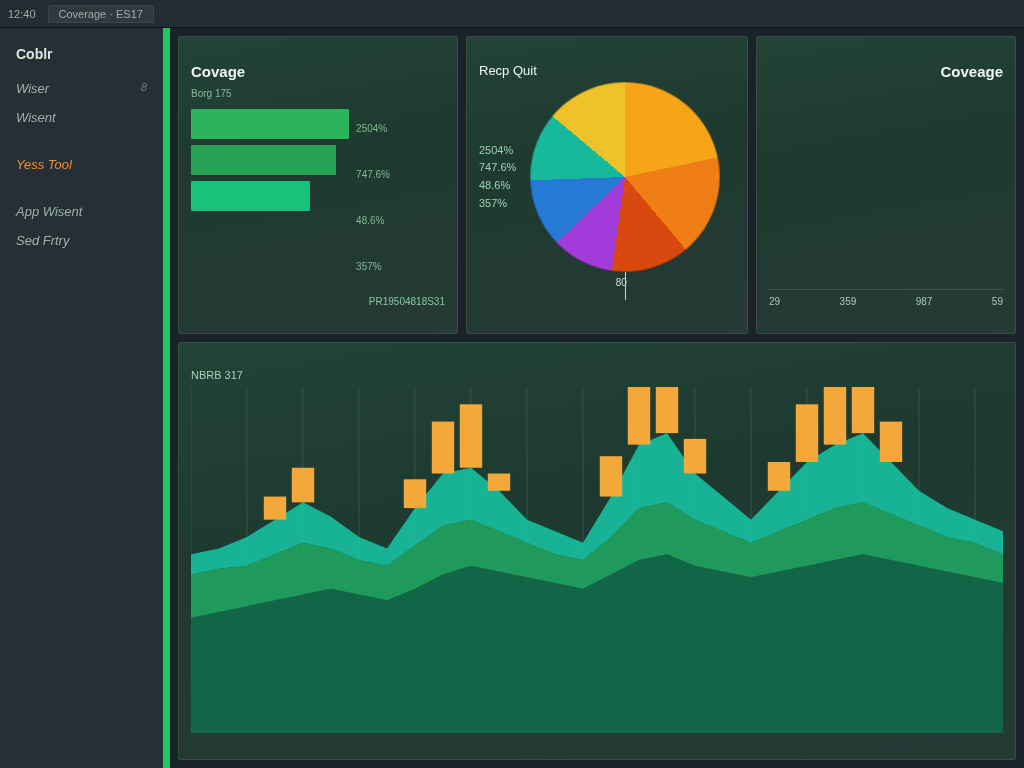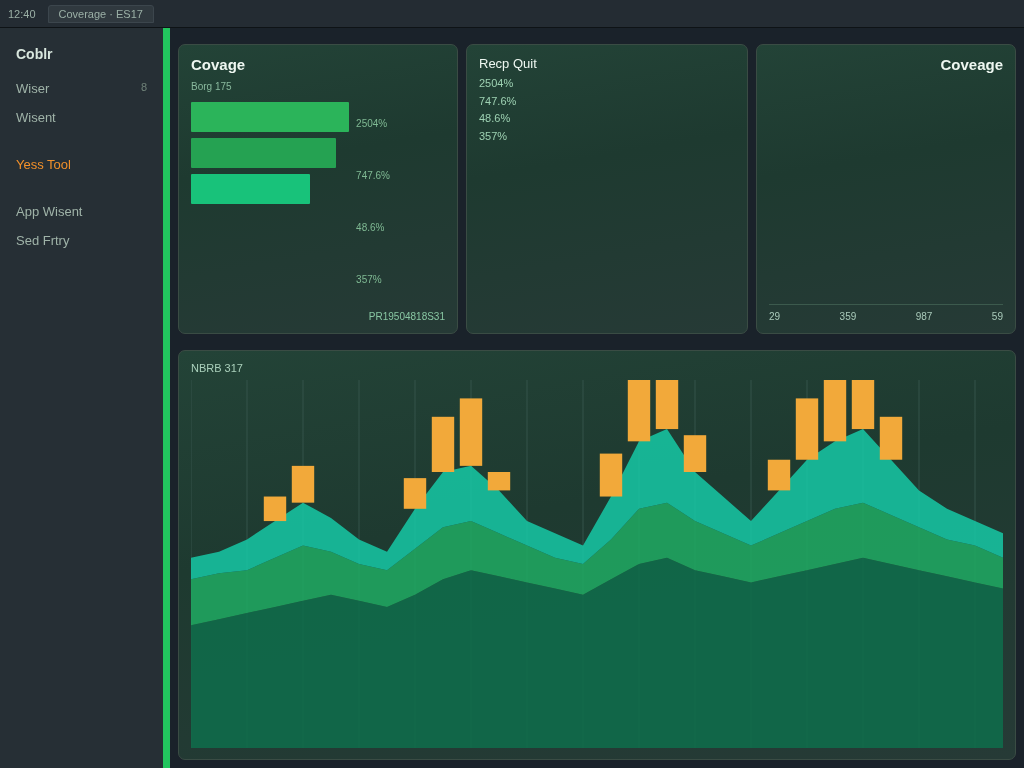--- a/index.html
+++ b/index.html
@@ -44,41 +44,41 @@
     color: #d8e7de;
     font-size: 14px;
     margin-bottom: 6px;
   }
   .sidebar-item {
     display: flex;
     justify-content: space-between;
     padding: 7px 16px;
     color: #9fb3a8;
     cursor: pointer;
+    font-style: italic;
   }
   .sidebar-item.sel { color: #f2902a; }
   .sidebar-item .cnt { color: #6f8278; font-size: 11px; }
   .gap { height: 18px; }
   
   .main { flex: 1; display: flex; flex-direction: column; min-width: 0; }
   .row1 {
     display: flex;
     gap: 8px;
     padding: 8px 8px 4px 8px;
     height: 310px;
   }
   .panel {
     background: linear-gradient(170deg, #234337 0%, #1e3a30 40%, #263a36 100%);
     border: 1px solid #3a4c44;
-    border-radius: 7px;
-    padding: 11px 12px;
+    border-radius: 2px;
+    padding: 26px 12px;
     display: flex;
     flex-direction: column;
     overflow: hidden;
-    margin-top: 8px;
   }
   .panel-title {
     font-size: 15px;
     font-weight: 600;
     color: #eef7f1;
     margin-bottom: 8px;
   }
   .panel-title.rt { text-align: right; }
   
   .bar-panel { width: 280px; }
@@ -215,20 +215,25 @@
       </div>
 
       <div class="panel pie-panel">
         <div class="pie-head">Recp Quit</div>
         <div class="pie-row">
           <div class="pie-kv">
             <div>2504%</div>
             <div>747.6%</div>
             <div>48.6%</div>
             <div>357%</div>
+          </div>
+          <div class="pie-wrap">
+            <div class="pie"></div>
+            <div class="pie-tick"></div>
+            <div class="pie-tick-lbl">80</div>
           </div>
         </div>
       </div>
 
       <div class="panel cov-panel">
         <div class="panel-title rt">Coveage</div>
         <div class="vbars" id="vbars">
             <div style="flex: 1 1 0%; display: flex; flex-direction: column; justify-content: flex-end;">
               <div class="vbar" style="height: 30%;"></div>
               <div class="vbar g" style="height: 20%;"></div>

